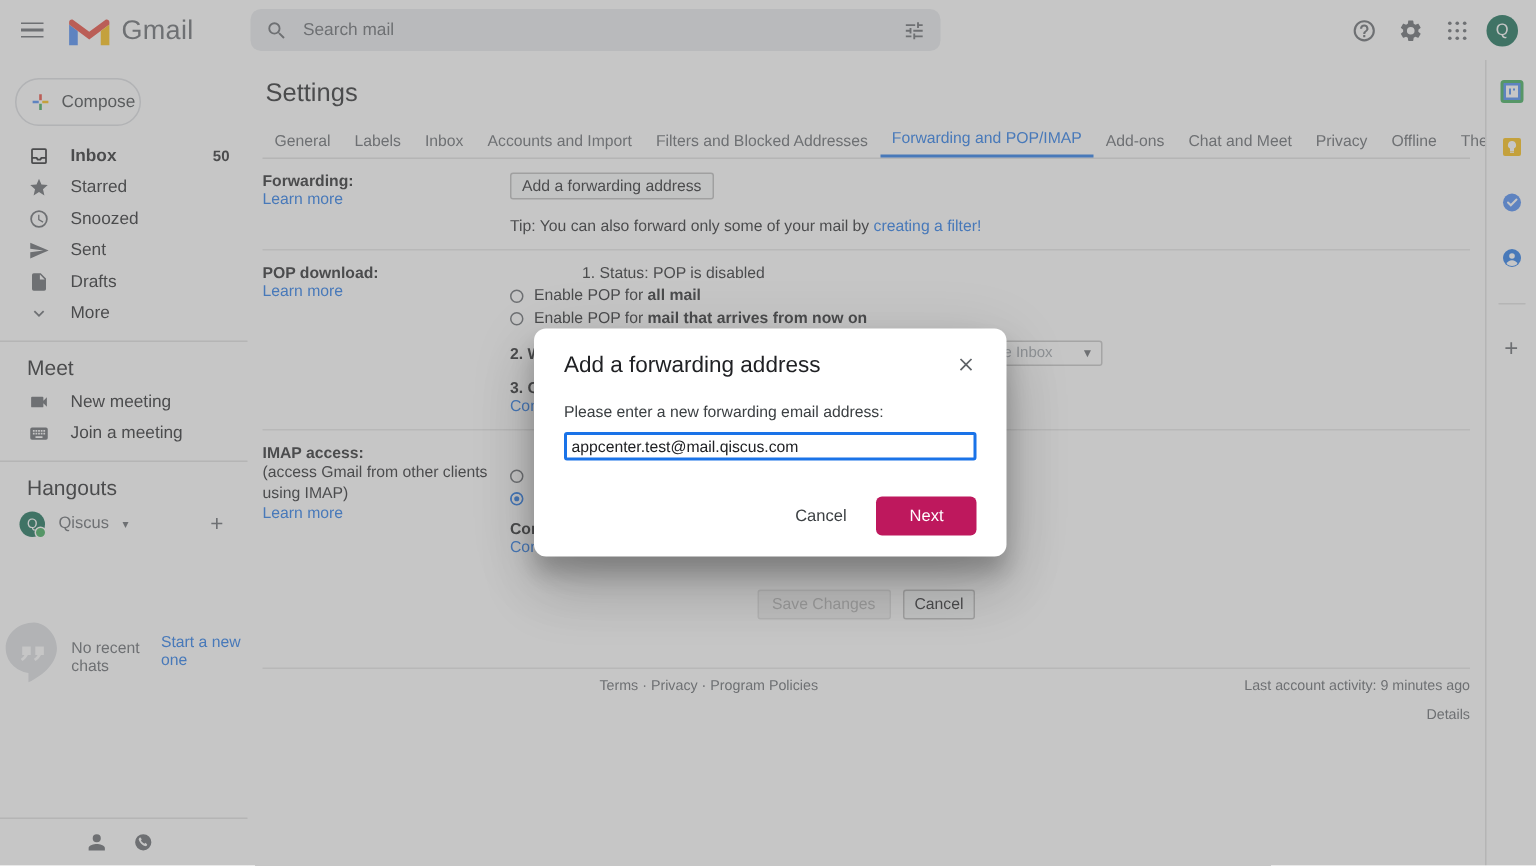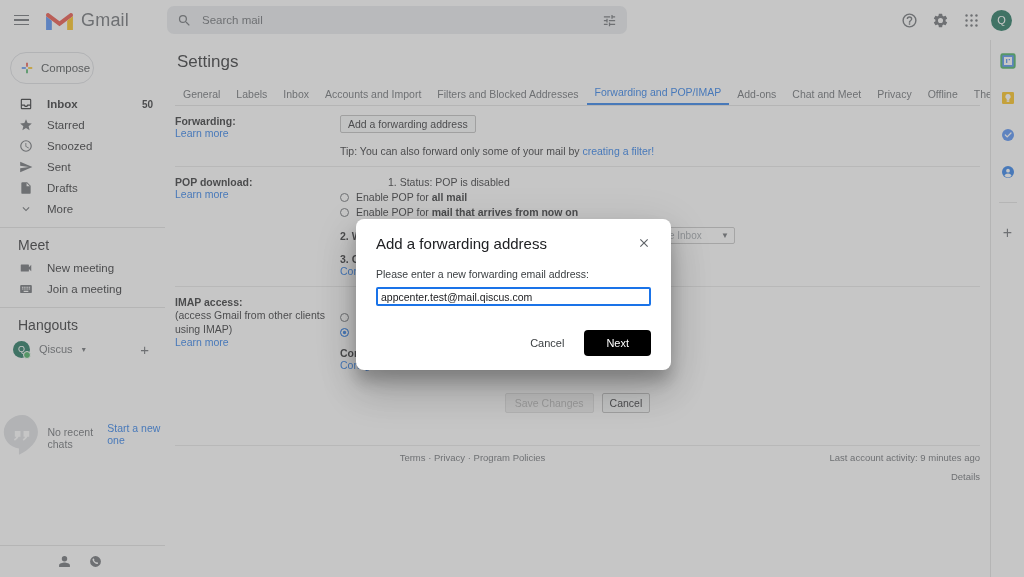--- a/index.html
+++ b/index.html
@@ -208,21 +208,21 @@
     font-size: 10.5px; padding: 0 3px; color: #202124; outline: none;
     font-family: "Liberation Sans", sans-serif;
   }
   .modal-actions { display: flex; justify-content: flex-end; align-items: center; gap: 12px; margin-top: 24px; }
   .btn-text {
     font-family: "Liberation Sans", sans-serif; font-size: 11px;
     background: none; border: none; color: #3c4043; cursor: pointer; padding: 6px 8px;
   }
   .btn-primary {
     font-family: "Liberation Sans", sans-serif; font-size: 11px;
-    background: #000000; color: #fff; border: none; border-radius: 4px;
+    background: #be185d; color: #fff; border: none; border-radius: 4px;
     padding: 7px 22px; cursor: pointer;
   }
 </style>
 </head>
 <body>
 
 <div id="app">
 
   <div class="topbar">
     <div class="hamburger">

